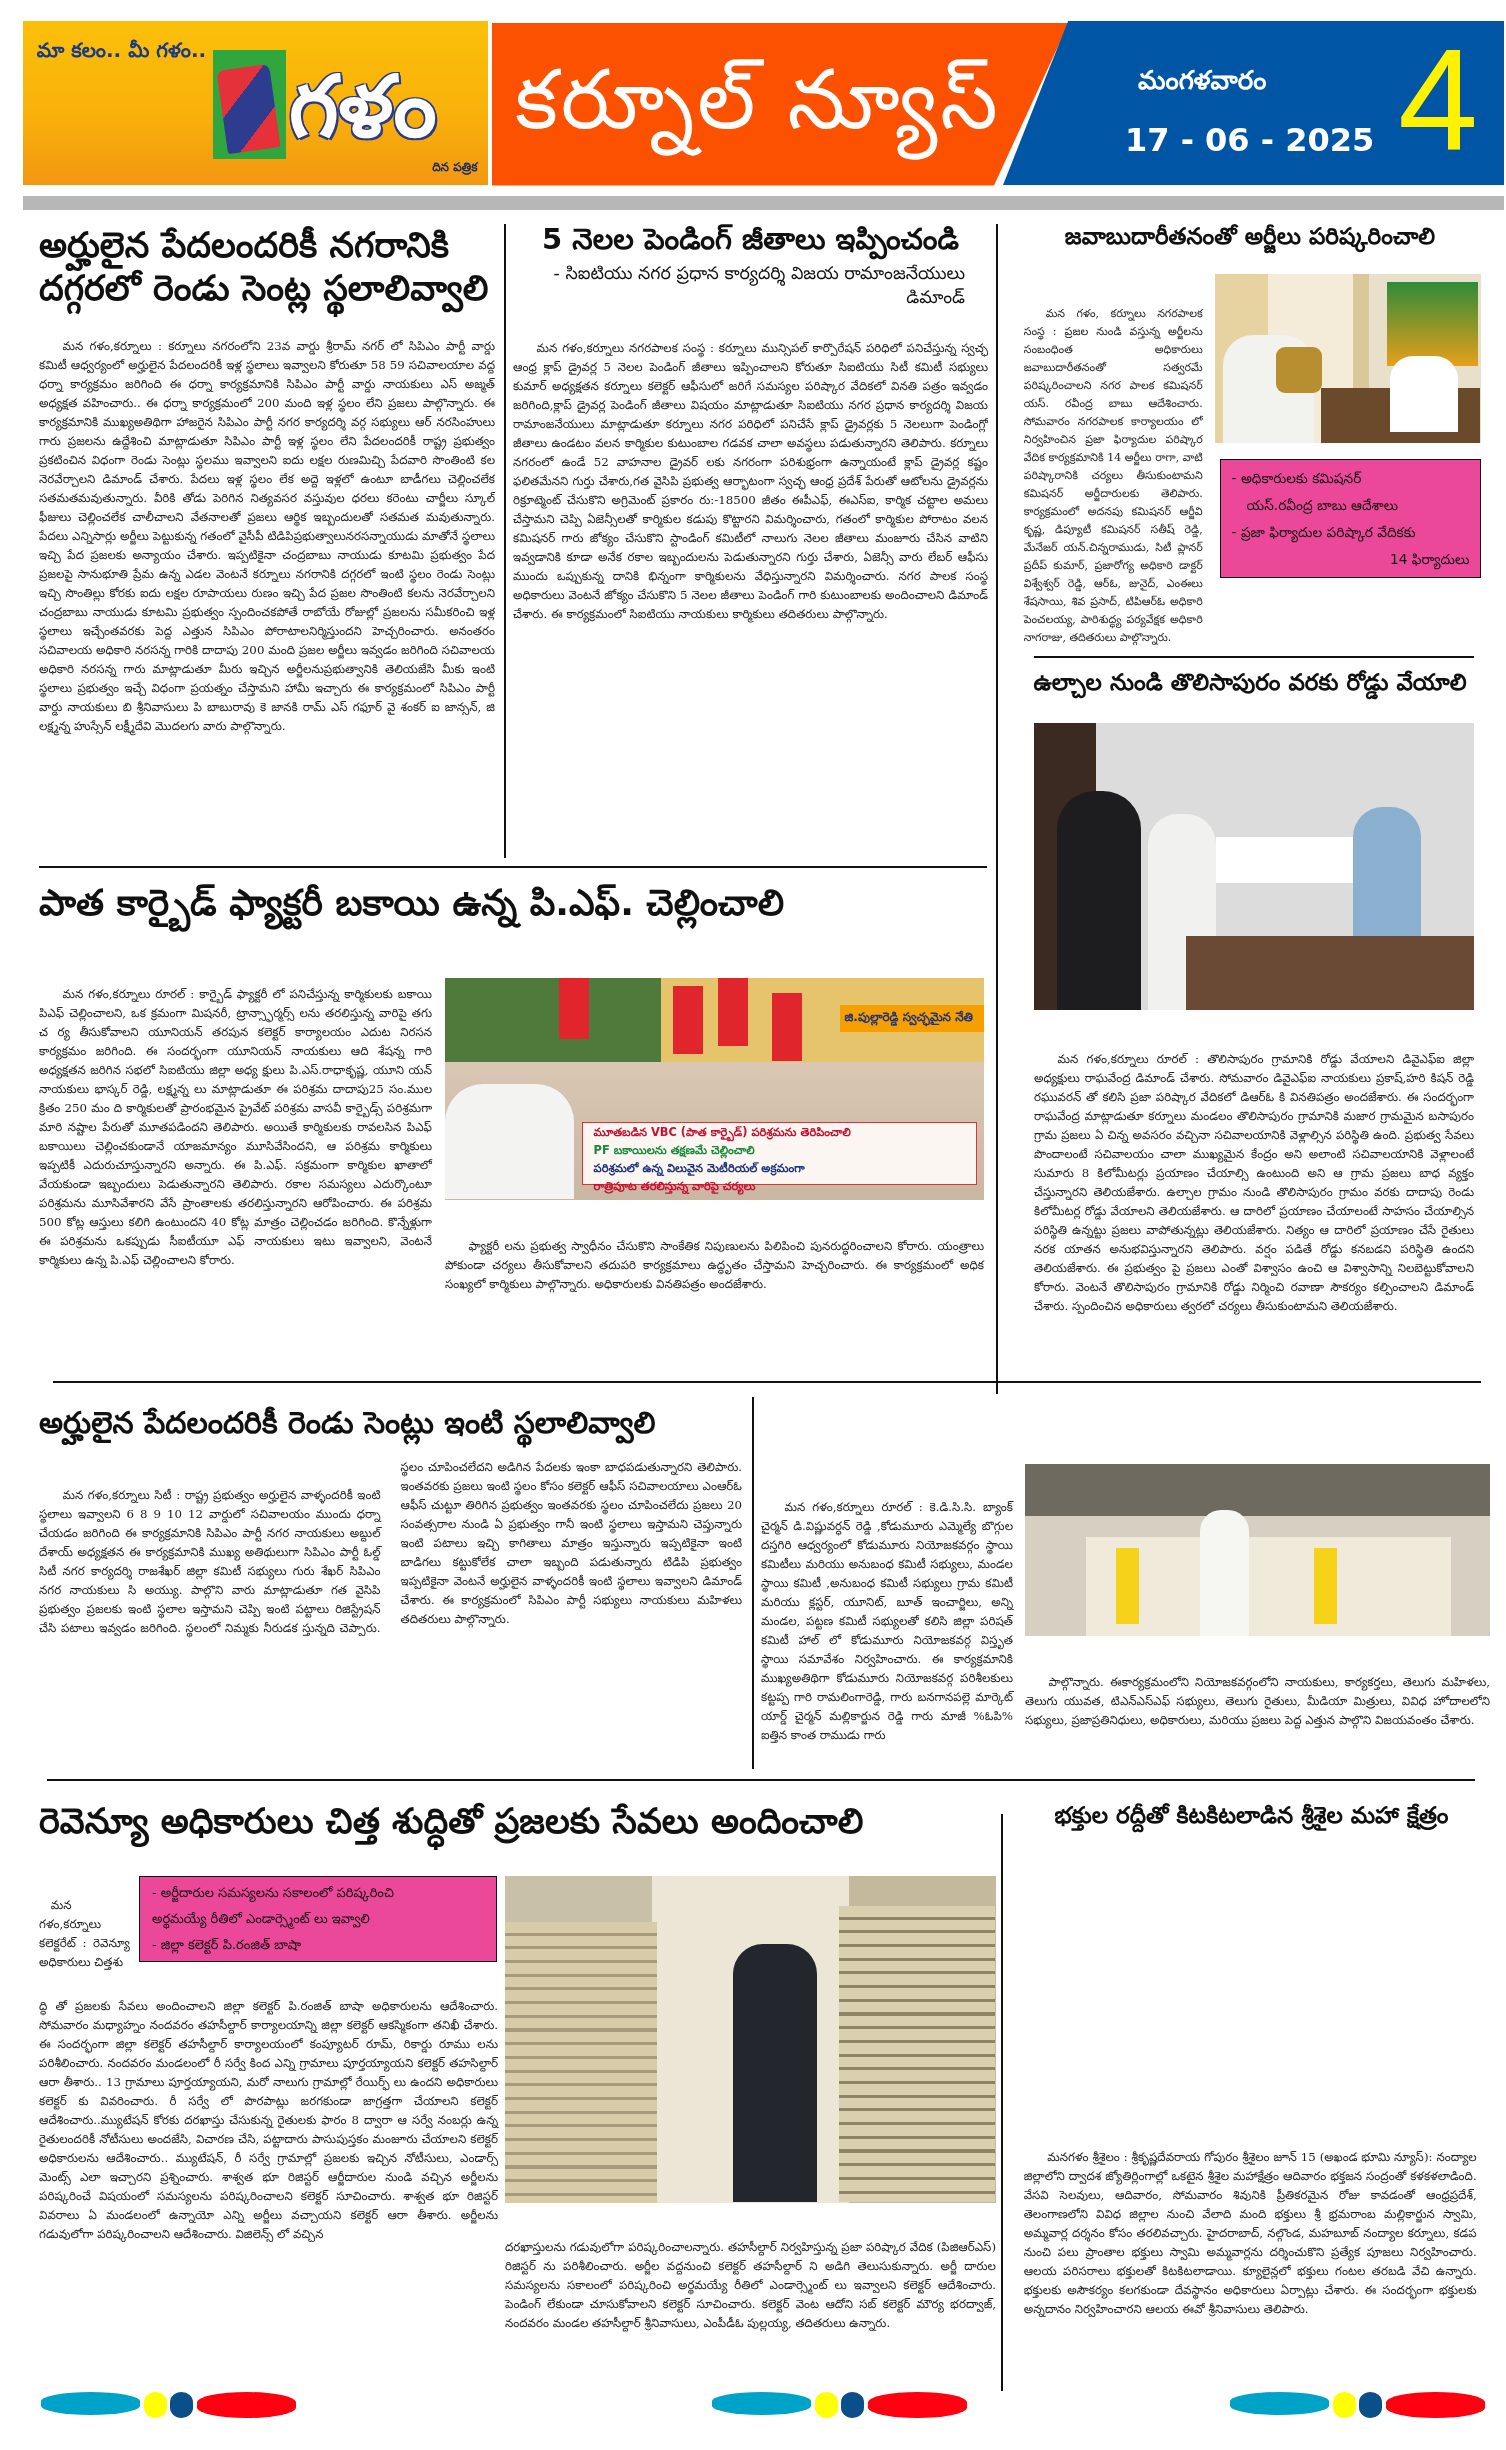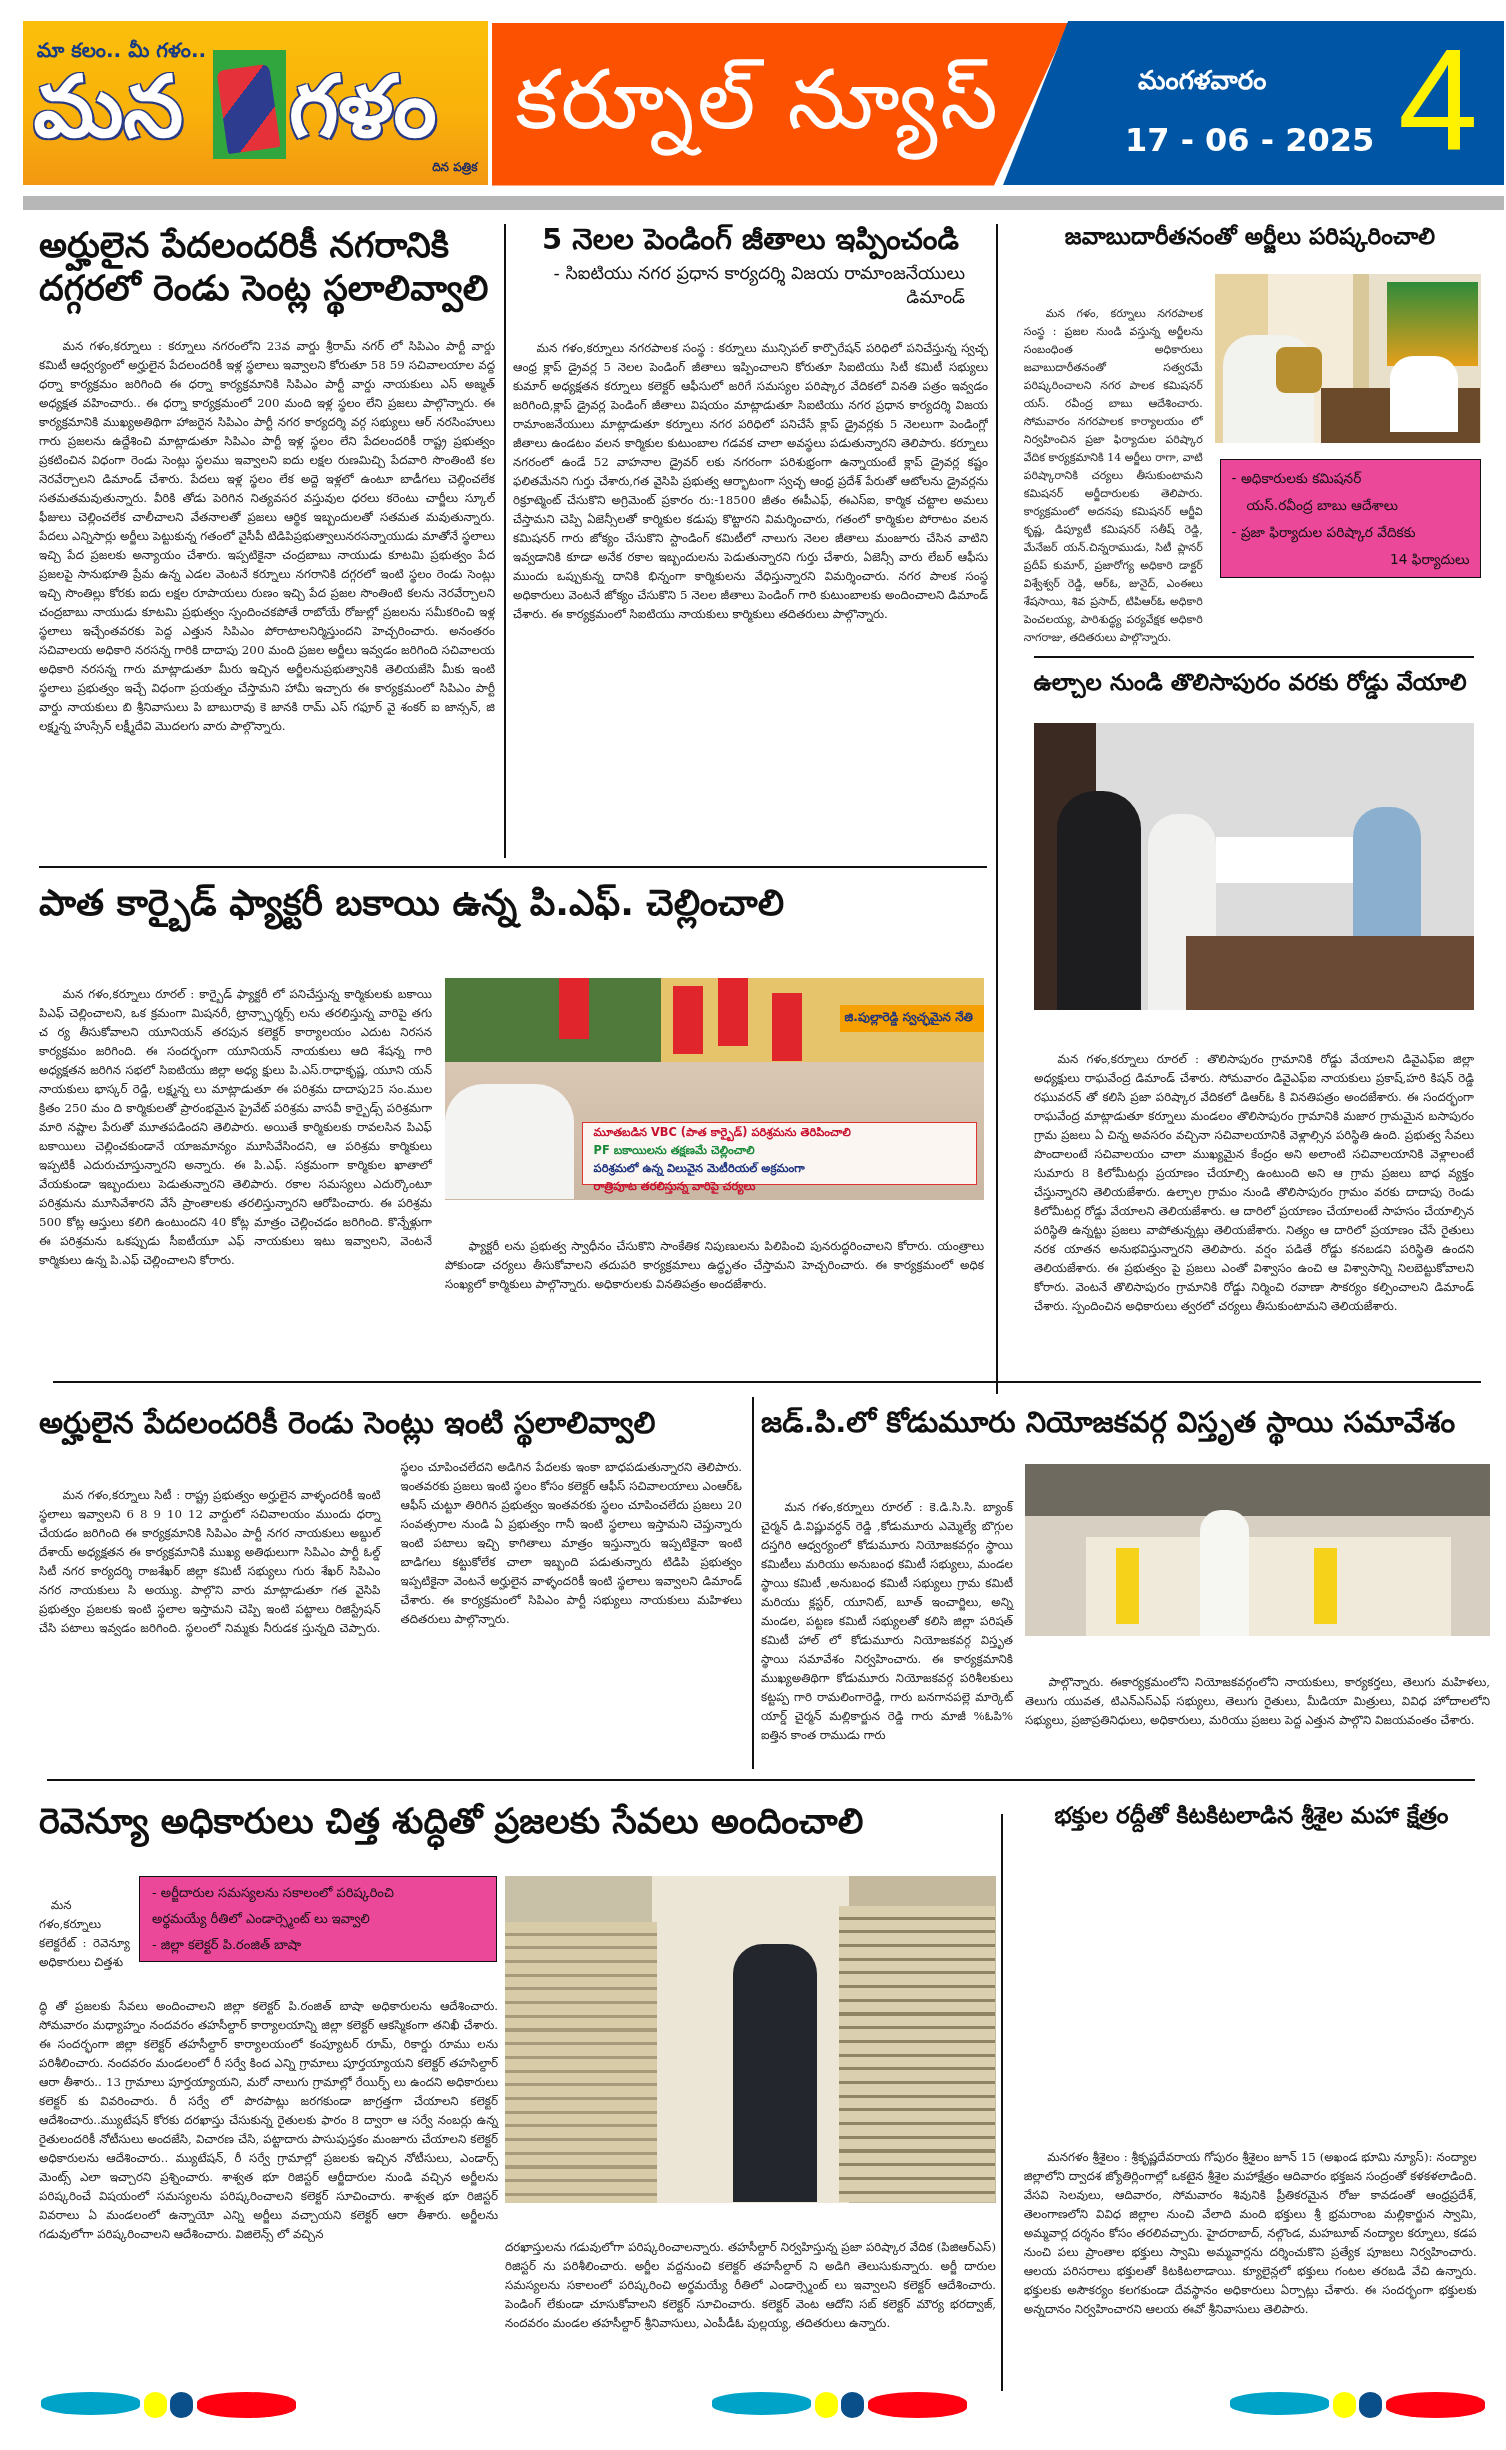--- a/index.html
+++ b/index.html
@@ -50,21 +50,20 @@
   .pill { position: absolute; top: 0; border-radius: 50%/40%; }
 </style>
 </head>
 <body>
 
 <div id="masthead">
   <div class="logo-box">
     <div class="logo-tag">మా కలం.. మీ గళం..</div>
     <div class="logo-green"></div>
     <div class="logo-fist"></div>
-    <div class="logo-word left">మన</div>
     <div class="logo-word right">గళం</div>
     <div class="logo-sub">దిన పత్రిక</div>
   </div>
   <div class="title-box" style="background: rgb(253, 81, 2);">
     <div class="title-text">కర్నూల్ న్యూస్</div>
   </div>
   <div class="date-box" style="background: rgb(0, 85, 164);">
     <div class="day-text">మంగళవారం</div>
     <div class="date-text">17 - 06 - 2025</div>
     <div class="page-num" style="color: rgb(255, 242, 0);">4</div>
@@ -158,21 +157,20 @@
 
 <div class="article" style="left:39px;top:1405px;width:703px;height:365px;">
   <div class="headline" style="font-size:30px;">అర్హులైన పేదలందరికీ రెండు సెంట్లు ఇంటి స్థలాలివ్వాలి</div>
   <div class="body cols2" style="margin-top:16.7px;">
       <p>మన గళం,కర్నూలు సిటీ : రాష్ట్ర ప్రభుత్వం అర్హులైన వాళ్ళందరికీ ఇంటి స్థలాలు ఇవ్వాలని 6 8 9 10 12 వార్డులో సచివాలయం ముందు ధర్నా చేయడం జరిగింది ఈ కార్యక్రమానికి సిపిఎం పార్టీ నగర నాయకులు అబ్దుల్ దేశాయ్ అధ్యక్షతన ఈ కార్యక్రమానికి ముఖ్య అతిథులుగా సిపిఎం పార్టీ ఓల్డ్ సిటీ నగర కార్యదర్శి రాజశేఖర్ జిల్లా కమిటీ సభ్యులు గురు శేఖర్ సిపిఎం నగర నాయకులు సి అయ్యు. పాల్గొని వారు మాట్లాడుతూ గత వైసిపి ప్రభుత్వం ప్రజలకు ఇంటి స్థలాల ఇస్తామని చెప్పి ఇంటి పట్టాలు రిజిస్ట్రేషన్ చేసి పటాలు ఇవ్వడం జరిగింది. స్థలంలో నిమ్మకు నీరుడక స్తున్నది చెప్పారు. స్థలం చూపించలేదని అడిగిన పేదలకు ఇంకా బాధపడుతున్నారని తెలిపారు. ఇంతవరకు ప్రజలు ఇంటి స్థలం కోసం కలెక్టర్ ఆఫీస్ సచివాలయాలు ఎంఆర్ఓ ఆఫీస్ చుట్టూ తిరిగిన ప్రభుత్వం ఇంతవరకు స్థలం చూపించలేదు ప్రజలు 20 సంవత్సరాల నుండి ఏ ప్రభుత్వం గానీ ఇంటి స్థలాలు ఇస్తామని చెప్తున్నారు ఇంటి పటాలు ఇచ్చి కాగితాలు మాత్రం ఇస్తున్నారు ఇప్పటికైనా ఇంటి బాడిగలు కట్టుకోలేక చాలా ఇబ్బంది పడుతున్నారు టిడిపి ప్రభుత్వం ఇప్పటికైనా వెంటనే అర్హులైన వాళ్ళందరికీ ఇంటి స్థలాలు ఇవ్వాలని డిమాండ్ చేశారు. ఈ కార్యక్రమంలో సిపిఎం పార్టీ సభ్యులు నాయకులు మహిళలు తదితరులు పాల్గొన్నారు.</p>
     </div>
 </div>
 <div class="rule-v" style="left:752px;top:1397px;height:372px;"></div>
 
 <div class="article" style="left:761px;top:1405px;width:729px;height:365px;">
-  <div class="headline" style="font-size:29px;">జడ్.పి.లో కోడుమూరు నియోజకవర్గ విస్తృత స్థాయి సమావేశం</div>
   <div class="body" style="position:absolute;left:0;top:65px;width:252px;">
       <p>మన గళం,కర్నూలు రూరల్ : కె.డి.సి.సి. బ్యాంక్ చైర్మన్ డి.విష్ణువర్ధన్ రెడ్డి ,కోడుమూరు ఎమ్మెల్యే బొగ్గుల దస్తగిరి ఆధ్వర్యంలో కోడుమూరు నియోజకవర్గం స్థాయి కమిటీలు మరియు అనుబంధ కమిటీ సభ్యులు, మండల స్థాయి కమిటీ ,అనుబంధ కమిటీ సభ్యులు గ్రామ కమిటీ మరియు క్లస్టర్, యూనిట్, బూత్ ఇంచార్జిలు, అన్ని మండల, పట్టణ కమిటీ సభ్యులతో కలిసి జిల్లా పరిషత్ కమిటీ హాల్ లో కోడుమూరు నియోజకవర్గ విస్తృత స్థాయి సమావేశం నిర్వహించారు. ఈ కార్యక్రమానికి ముఖ్యఅతిథిగా కోడుమూరు నియోజకవర్గ పరిశీలకులు కట్టప్ప గారి రామలింగారెడ్డి, గారు బనగానపల్లె మార్కెట్ యార్డ్ చైర్మన్ మల్లికార్జున రెడ్డి గారు మాజీ %ఓపి% ఐత్తిన కాంత రాముడు గారు</p>
     </div>
   <div class="photo" style="left:264px;top:59px;width:465px;height:172px;background:linear-gradient(#6e6a60 0 30%,#d6cfc2 30% 100%);">
     <div style="position:absolute;left:61px;top:73px;width:365px;height:99px;background:#f0eada;"></div>
     <div style="position:absolute;left:175px;top:46px;width:49px;height:126px;background:#f6f6f2;border-radius:21px 21px 0 0;"></div>
     <div style="position:absolute;left:91px;top:84px;width:23px;height:76px;background:#f7d21a;"></div>
     <div style="position:absolute;left:289px;top:84px;width:23px;height:76px;background:#f7d21a;"></div>
   </div>
   <div class="body" style="position:absolute;left:264px;top:240px;width:465px;">

